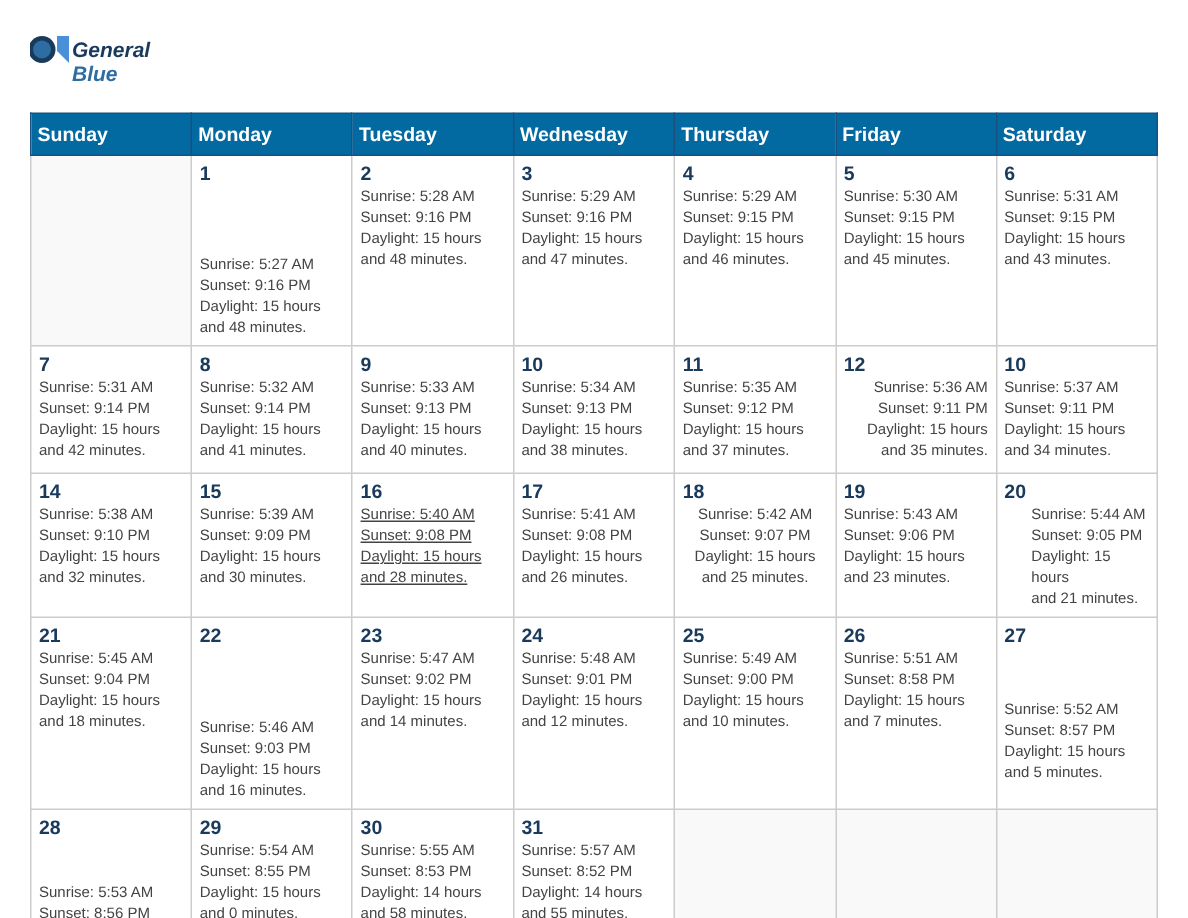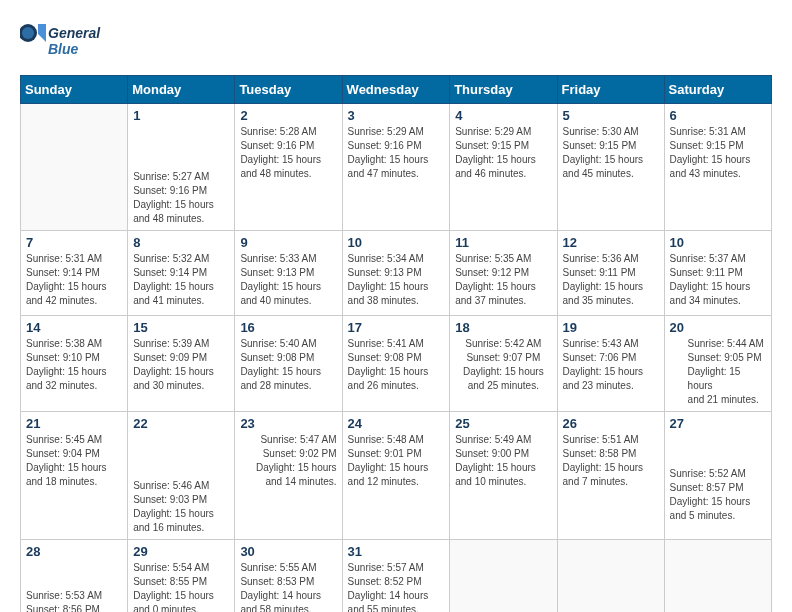--- a/index.html
+++ b/index.html
@@ -187,21 +187,21 @@
         </td>
         <td>
           <span class="day-number">11</span>
           <div class="day-info" style="white-space: pre-line;">Sunrise: 5:35 AM
 Sunset: 9:12 PM
 Daylight: 15 hours
 and 37 minutes.</div>
         </td>
         <td>
           <span class="day-number">12</span>
-          <div class="day-info" style="white-space: pre-line;">Sunrise: 5:36 AM
+          <div class="day-info" style="white-space: pre-line; text-align: right;">Sunrise: 5:36 AM
 Sunset: 9:11 PM
 Daylight: 15 hours
 and 35 minutes.</div>
         </td>
         <td>
           <span class="day-number">10</span>
           <div class="day-info" style="white-space: pre-line;">Sunrise: 5:37 AM
 Sunset: 9:11 PM
 Daylight: 15 hours
 and 34 minutes.</div>
@@ -217,21 +217,21 @@
         </td>
         <td>
           <span class="day-number">15</span>
           <div class="day-info" style="white-space: pre-line;">Sunrise: 5:39 AM
 Sunset: 9:09 PM
 Daylight: 15 hours
 and 30 minutes.</div>
         </td>
         <td>
           <span class="day-number">16</span>
-          <div class="day-info" style="white-space: pre-line;">Sunrise: 5:40 AM
+          <div class="day-info" style="white-space: pre-line; text-decoration: underline;">Sunrise: 5:40 AM
 Sunset: 9:08 PM
 Daylight: 15 hours
 and 28 minutes.</div>
         </td>
         <td>
           <span class="day-number">17</span>
           <div class="day-info" style="white-space: pre-line;">Sunrise: 5:41 AM
 Sunset: 9:08 PM
 Daylight: 15 hours
 and 26 minutes.</div>
@@ -239,21 +239,21 @@
         <td>
           <span class="day-number">18</span>
           <div class="day-info" style="white-space: pre-line; text-align: center;">Sunrise: 5:42 AM
 Sunset: 9:07 PM
 Daylight: 15 hours
 and 25 minutes.</div>
         </td>
         <td>
           <span class="day-number">19</span>
           <div class="day-info" style="white-space: pre-line;">Sunrise: 5:43 AM
-Sunset: 7:06 PM
+Sunset: 9:06 PM
 Daylight: 15 hours
 and 23 minutes.</div>
         </td>
         <td>
           <span class="day-number">20</span>
           <div class="day-info" style="white-space: pre-line; margin-left: 18px;">Sunrise: 5:44 AM
 Sunset: 9:05 PM
 Daylight: 15 hours
 and 21 minutes.</div>
         </td>
@@ -268,21 +268,21 @@
         </td>
         <td>
           <span class="day-number">22</span>
           <div class="day-info" style="white-space: pre-line; margin-top: 48px;">Sunrise: 5:46 AM
 Sunset: 9:03 PM
 Daylight: 15 hours
 and 16 minutes.</div>
         </td>
         <td>
           <span class="day-number">23</span>
-          <div class="day-info" style="white-space: pre-line; text-align: right;">Sunrise: 5:47 AM
+          <div class="day-info" style="white-space: pre-line;">Sunrise: 5:47 AM
 Sunset: 9:02 PM
 Daylight: 15 hours
 and 14 minutes.</div>
         </td>
         <td>
           <span class="day-number">24</span>
           <div class="day-info" style="white-space: pre-line;">Sunrise: 5:48 AM
 Sunset: 9:01 PM
 Daylight: 15 hours
 and 12 minutes.</div>

